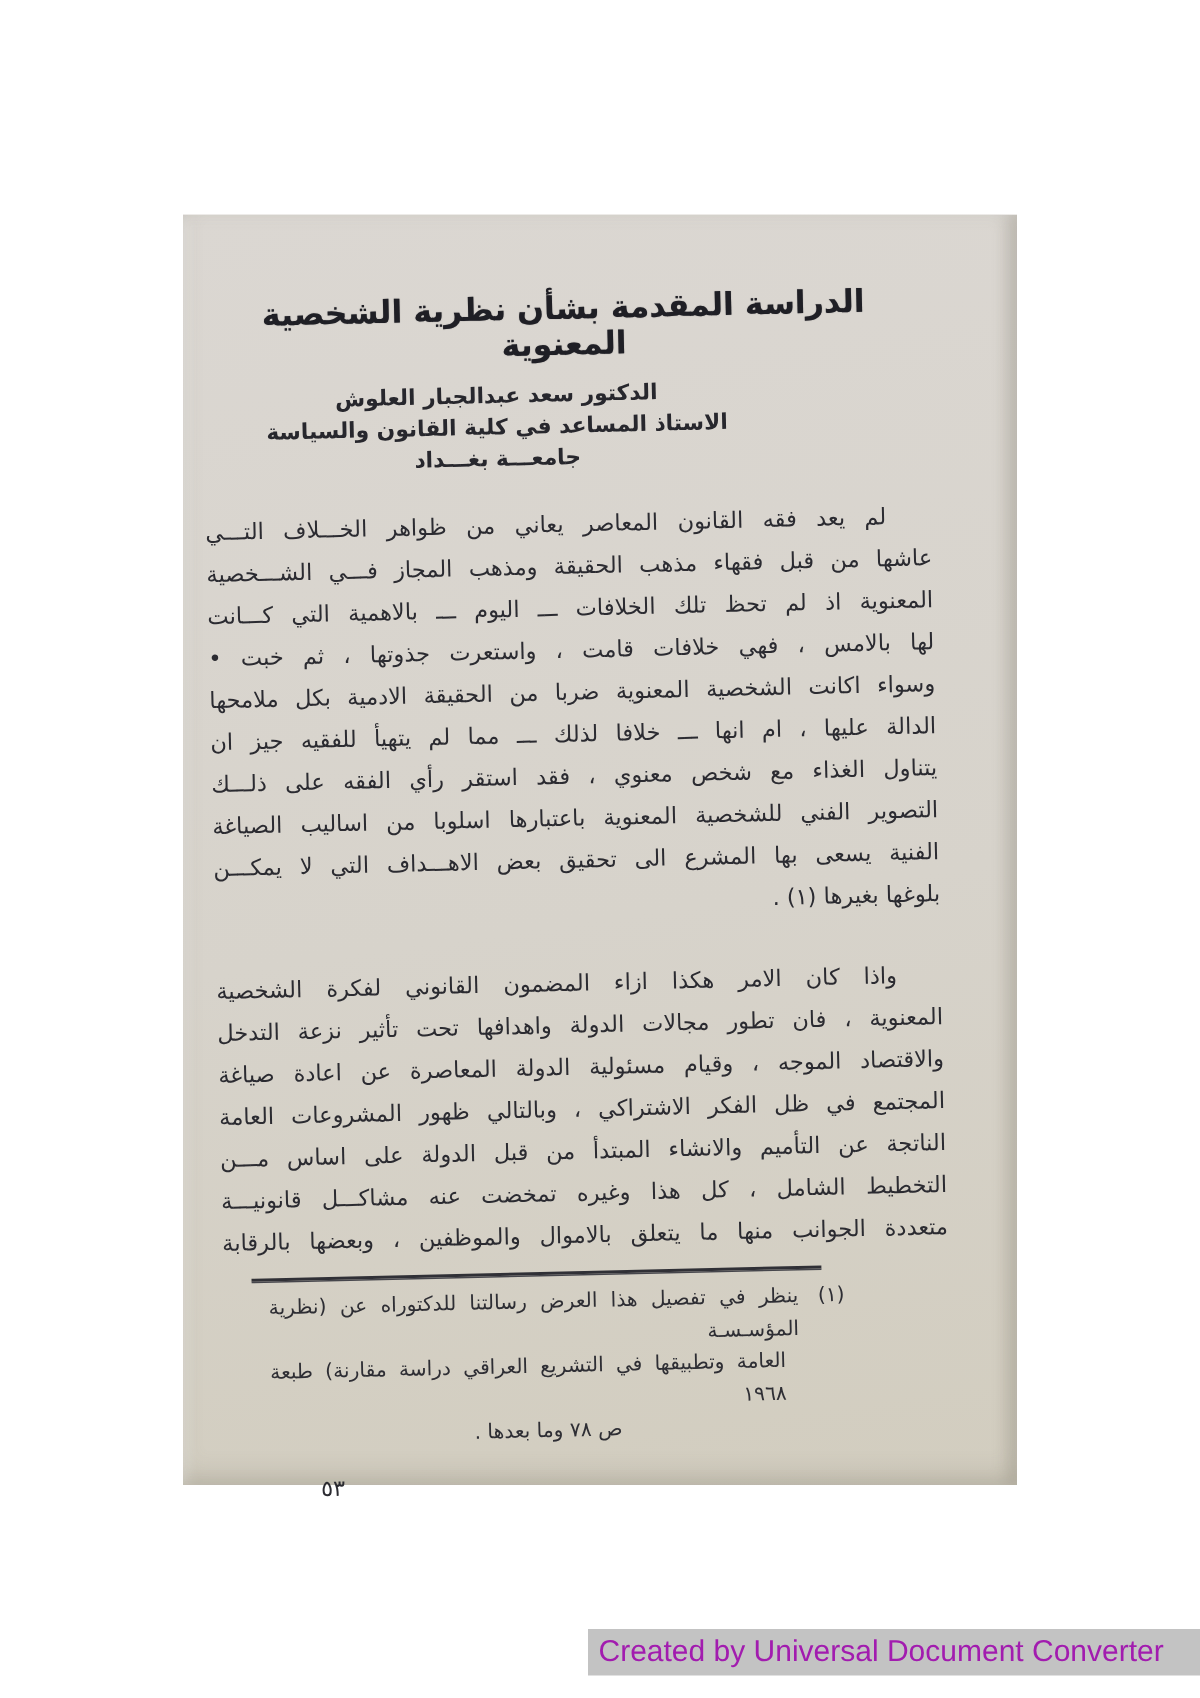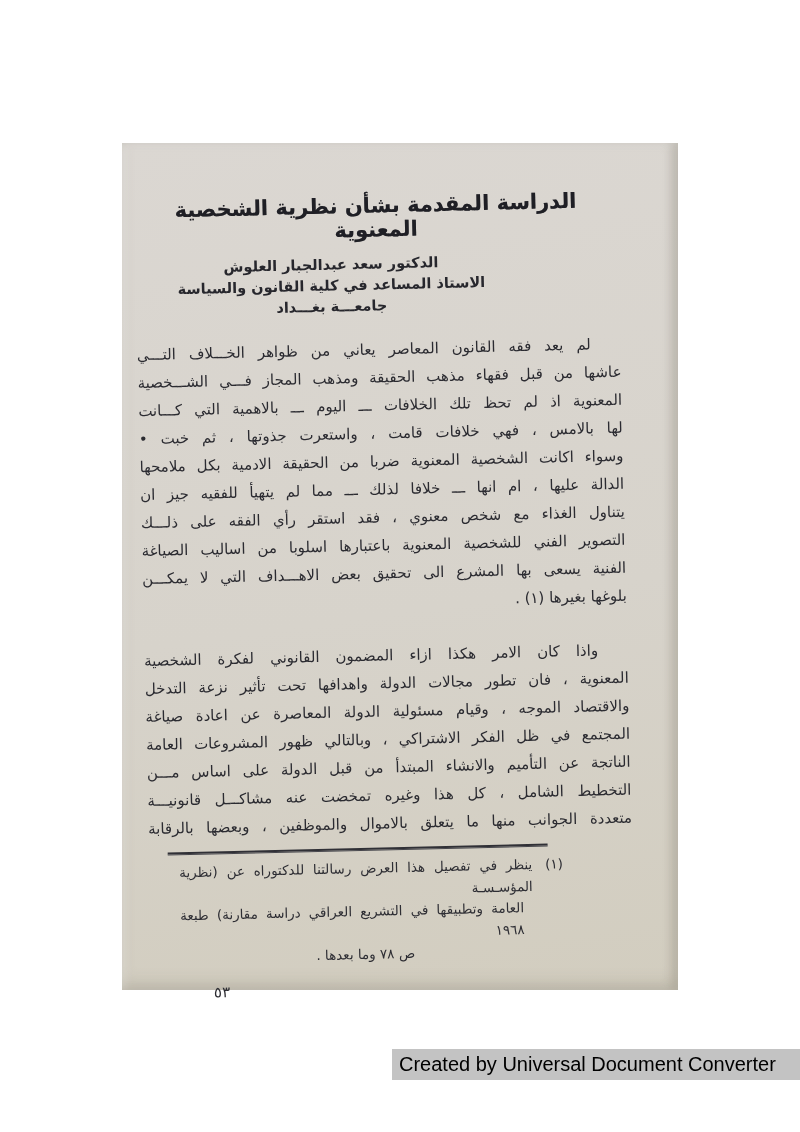--- a/index.html
+++ b/index.html
@@ -89,24 +89,24 @@
   .page-number {
     margin-top:14px;
     padding-left:62px;
     text-align:left;
     font-size:15px;
     color:#2b2b31;
   }
   
   .watermark {
     position:absolute;
-    left:392px; top:1049px;
+    left:392px; top:1086px;
     width:408px; height:31px;
     background:#c3c3c3;
-    color:#000000;
+    color:#a21caf;
     font-family:"Liberation Sans", sans-serif;
     font-size:20px;
     line-height:31px;
     padding-left:7px;
     white-space:nowrap;
     overflow:hidden;
   }
 </style>
 </head>
 <body>

